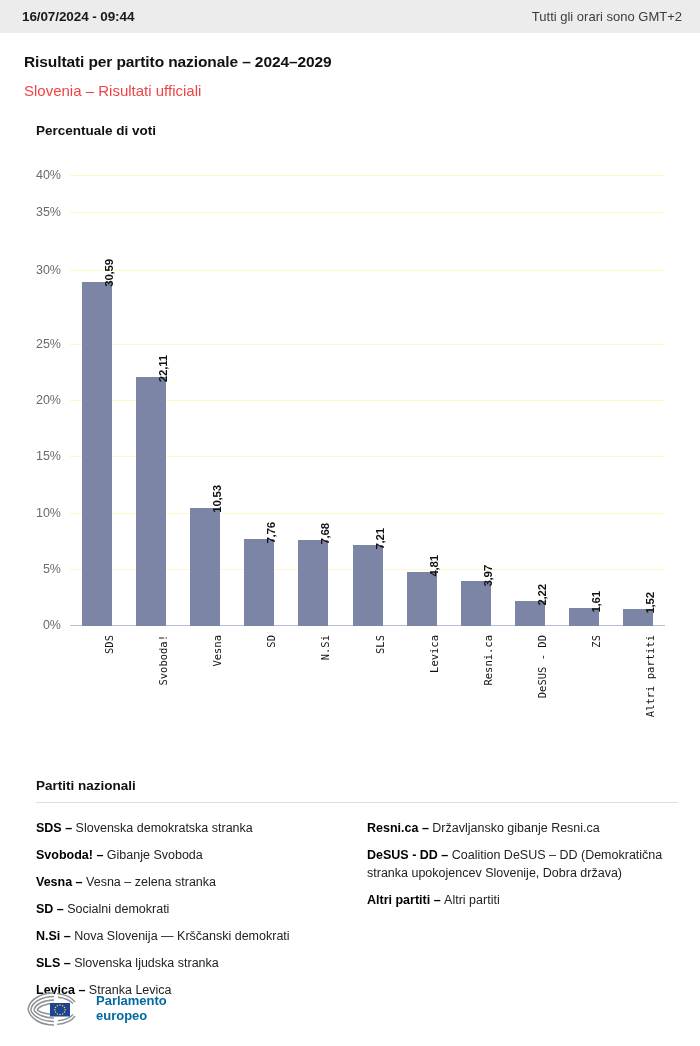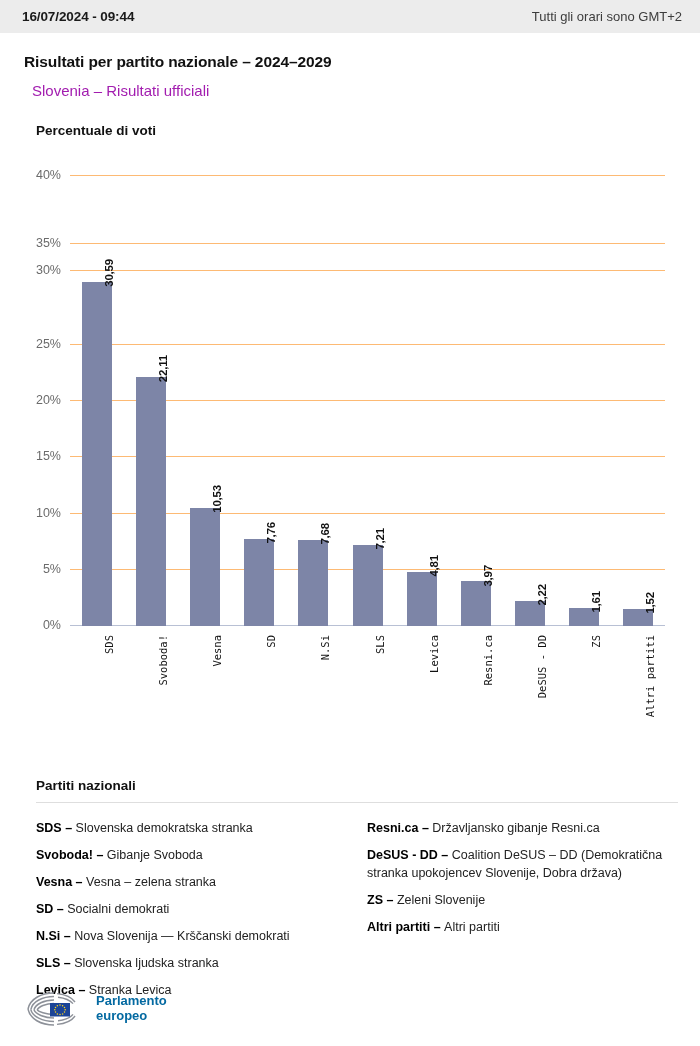--- a/index.html
+++ b/index.html
@@ -44,22 +44,22 @@
   .main-title {
     font-size: 15.5px;
     font-weight: bold;
     color: #111111;
     letter-spacing: -0.1px;
     margin: 0;
   }
   .sub-title {
     font-size: 15px;
     font-weight: normal;
-    color: #a21caf;
-    margin: 11px 0 0 8px;
+    color: #ef4444;
+    margin: 11px 0 0 0;
   }
 
   
   .chart-block {
     margin-top: 24px;
     padding: 0 0 0 24px;
     position: relative;
   }
   .chart-label {
     font-size: 13.5px;
@@ -82,21 +82,21 @@
     top: 16px;
     width: 595px;
     height: 450px;
   }
 
   .gridline {
     position: absolute;
     left: 0;
     right: 0;
     height: 1px;
-    background: #fdba74;
+    background: #fef9c3;
   }
   .gridline.baseline {
     background: #b8c0d4;
   }
 
   .ytick {
     position: absolute;
     right: 100%;
     margin-right: 9px;
     transform: translateY(-50%);
@@ -259,21 +259,21 @@
           </div>
           <div class="gridline" style="bottom: 225px;">
             <span class="ytick">20%</span>
           </div>
           <div class="gridline" style="bottom: 281.25px;">
             <span class="ytick">25%</span>
           </div>
           <div class="gridline" style="bottom: 355px;">
             <span class="ytick">30%</span>
           </div>
-          <div class="gridline" style="bottom: 382px;">
+          <div class="gridline" style="bottom: 413px;">
             <span class="ytick">35%</span>
           </div>
           <div class="gridline" style="bottom: 450px;">
             <span class="ytick">40%</span>
           </div>
         </div>
       <div class="bars" id="bars">
           <div class="bar-slot" style="left: 0.0454545px;">
             <div class="bar" style="height: 344.137px; background: rgb(125, 133, 167);">
               <span class="bar-value">30,59</span>
@@ -354,21 +354,20 @@
         <div class="party-item"><span class="party-abbr">Svoboda! – </span><span>Gibanje Svoboda</span></div>
         <div class="party-item"><span class="party-abbr">Vesna – </span><span>Vesna – zelena stranka</span></div>
         <div class="party-item"><span class="party-abbr">SD – </span><span>Socialni demokrati</span></div>
         <div class="party-item"><span class="party-abbr">N.Si – </span><span>Nova Slovenija — Krščanski demokrati</span></div>
         <div class="party-item"><span class="party-abbr">SLS – </span><span>Slovenska ljudska stranka</span></div>
         <div class="party-item"><span class="party-abbr">Levica – </span><span>Stranka Levica</span></div>
       </div>
     <div class="parties-col right" id="parties-right">
         <div class="party-item"><span class="party-abbr">Resni.ca – </span><span>Državljansko gibanje Resni.ca</span></div>
         <div class="party-item"><span class="party-abbr">DeSUS - DD – </span><span>Coalition DeSUS – DD (Demokratična stranka upokojencev Slovenije, Dobra država)</span></div>
-        <div class="party-item"><span class="party-abbr">ZS – </span><span>Zeleni Slovenije</span></div>
         <div class="party-item"><span class="party-abbr">Altri partiti – </span><span>Altri partiti</span></div>
       </div>
   </div>
 </div>
 
 <div class="footer">
   <div class="ep-logo">
     <svg width="64" height="38" viewBox="0 0 64 38">
       <g fill="none" stroke="#8d9199" stroke-width="1.5">
         <path d="M30 3 C17 3 6 9 4 19"></path>

